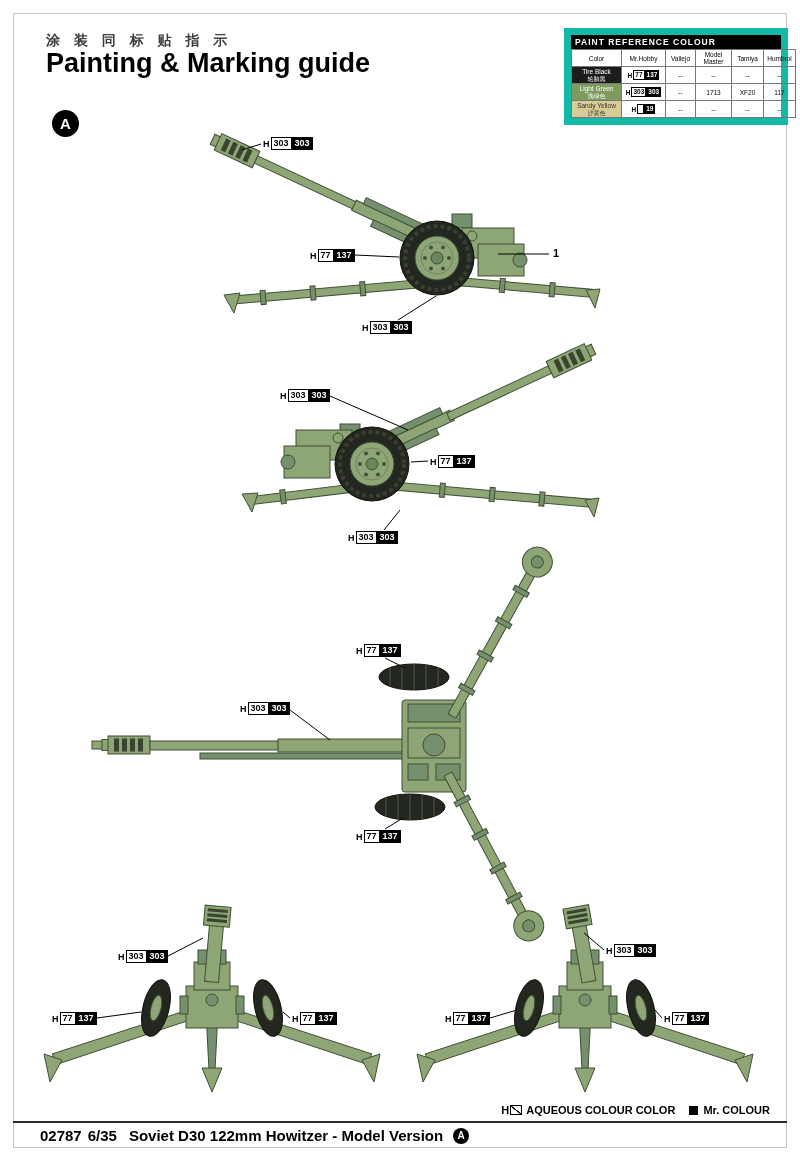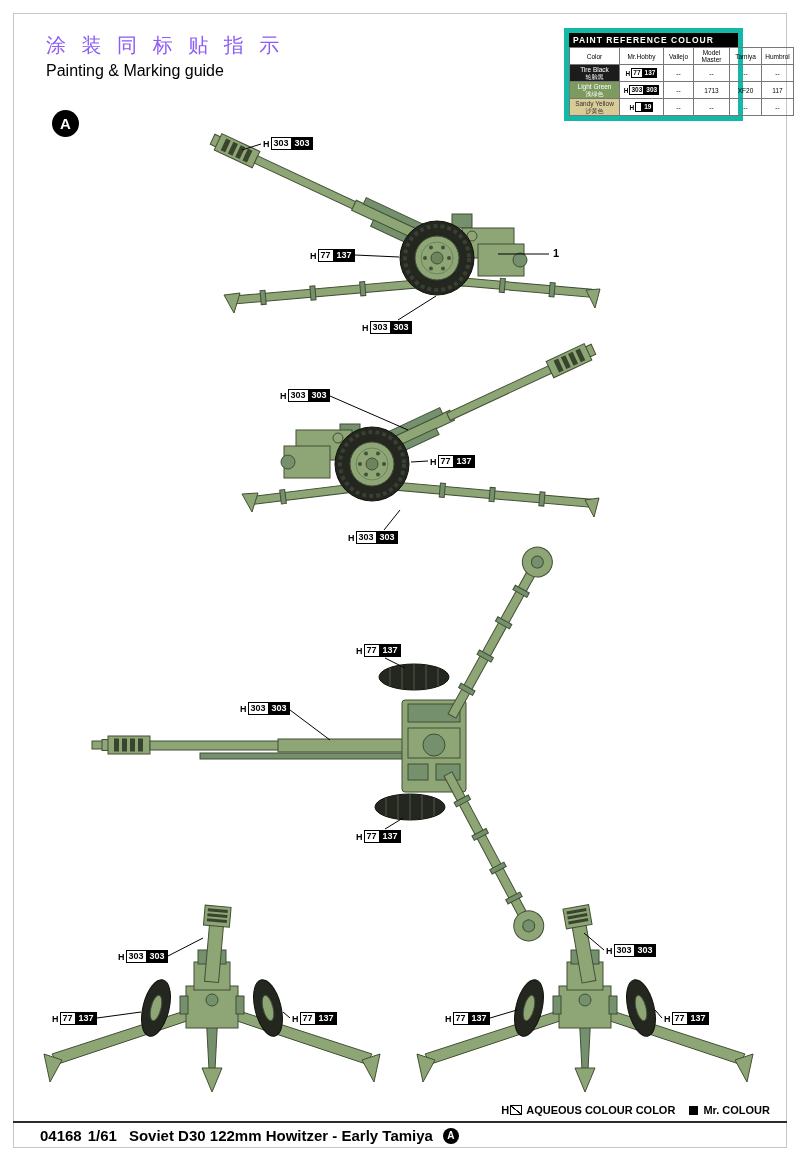--- a/index.html
+++ b/index.html
@@ -2,26 +2,26 @@
 <html><head>
 <meta charset="utf-8">
 <style>
   *{margin:0;padding:0;box-sizing:border-box}
   html,body{background:#fff}
   body{width:800px;height:1152px;font-family:"Liberation Sans",sans-serif;color:#000;position:relative;overflow:hidden}
   .page{position:absolute;inset:0;background:#fff}
   .frame{position:absolute;left:13px;top:13px;right:13px;bottom:4px;border:1px solid #c6c6c6}
   .art{position:absolute;left:0;top:0;pointer-events:none}
 
-  .cn-title{position:absolute;left:46px;top:32px;font-size:20px;font-weight:normal;letter-spacing:5px;color:#8b5cf6;white-space:nowrap}
-  .en-title{position:absolute;left:46px;top:62px;font-size:16px;font-weight:normal}
+  .cn-title{position:absolute;left:46px;top:32px;font-size:14px;font-weight:bold;letter-spacing:5px;color:#404040;white-space:nowrap}
+  .en-title{position:absolute;left:46px;top:48px;font-size:27px;font-weight:bold}
   .badge{position:absolute;left:52px;top:110px;width:27px;height:27px;border-radius:50%;background:#000;color:#fff;display:flex;align-items:center;justify-content:center;font-weight:bold;font-size:15px}
 
   
-  .paint-table{position:absolute;left:564px;top:28px;width:179px;border:5px solid #14b8a6;background:#fff}
+  .paint-table{position:absolute;left:564px;top:28px;width:224px;border:7px solid #14b8a6;background:#fff}
   .pt-title{background:#000;color:#fff;font-weight:bold;font-size:8.5px;letter-spacing:1px;padding:2px 4px}
   .paint-table table{width:100%;border-collapse:collapse;table-layout:fixed}
   .paint-table th,.paint-table td{border:1px solid #777;font-size:6.5px;text-align:center;vertical-align:middle;padding:1px 0;line-height:1.1;font-weight:normal;overflow:hidden}
   .paint-table thead th{height:14px}
   .paint-table tbody tr{height:17px}
   .swatch-black{background:#1c1c1c;color:#fff}
   .swatch-green{background:#7d9b5e;color:#fff}
   .swatch-sand{background:#d8cb96;color:#333}
   .sw-name{font-size:6.5px}
   .sw-cn{font-size:6px}
@@ -420,18 +420,18 @@
         <span class="box"></span>
         <span>AQUEOUS COLOUR COLOR</span>
       </span>
     <span class="lg-item">
         <span class="sq"></span>
         <span>Mr. COLOUR</span>
       </span>
   </div>
   <div class="rule"></div>
   <div class="kit-line">
-    <span class="kit-num">04168</span>
-    <span class="kit-scale">1/61</span>
-    <span>Soviet D30 122mm Howitzer - Early Tamiya</span>
+    <span class="kit-num">02787</span>
+    <span class="kit-scale">6/35</span>
+    <span>Soviet D30 122mm Howitzer - Model Version</span>
     <span class="kit-badge">A</span>
   </div>
 </div>
 
 </body></html>

